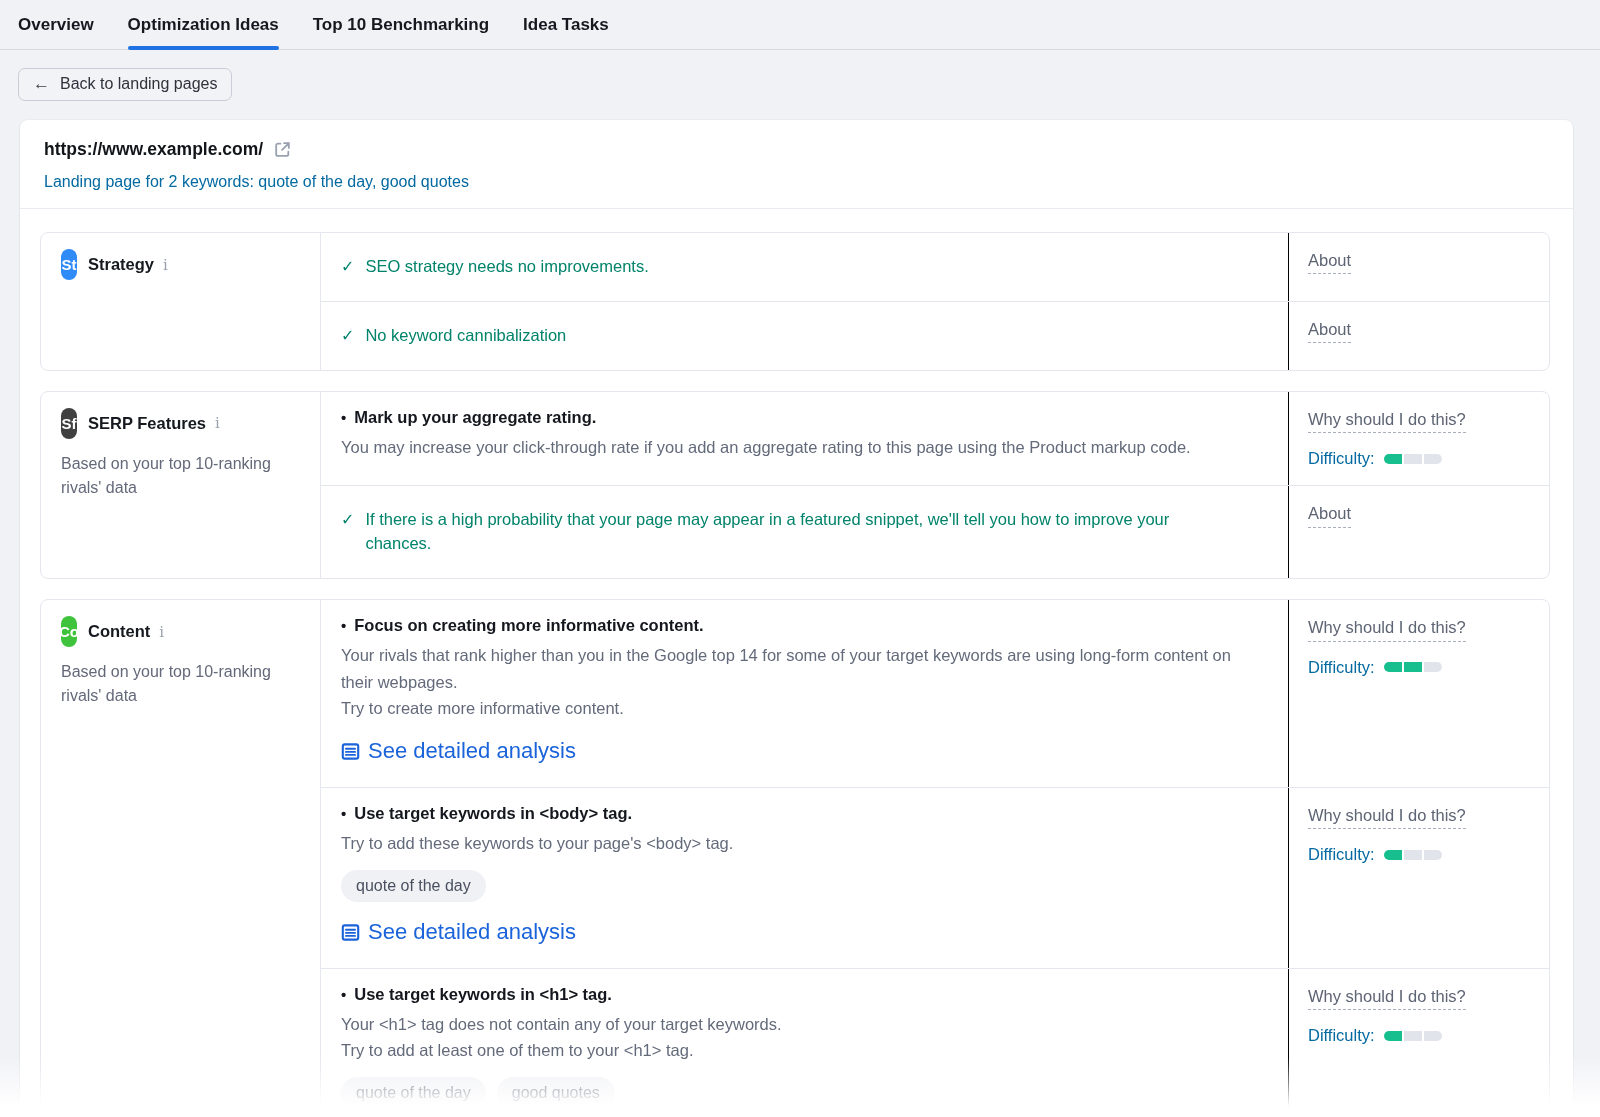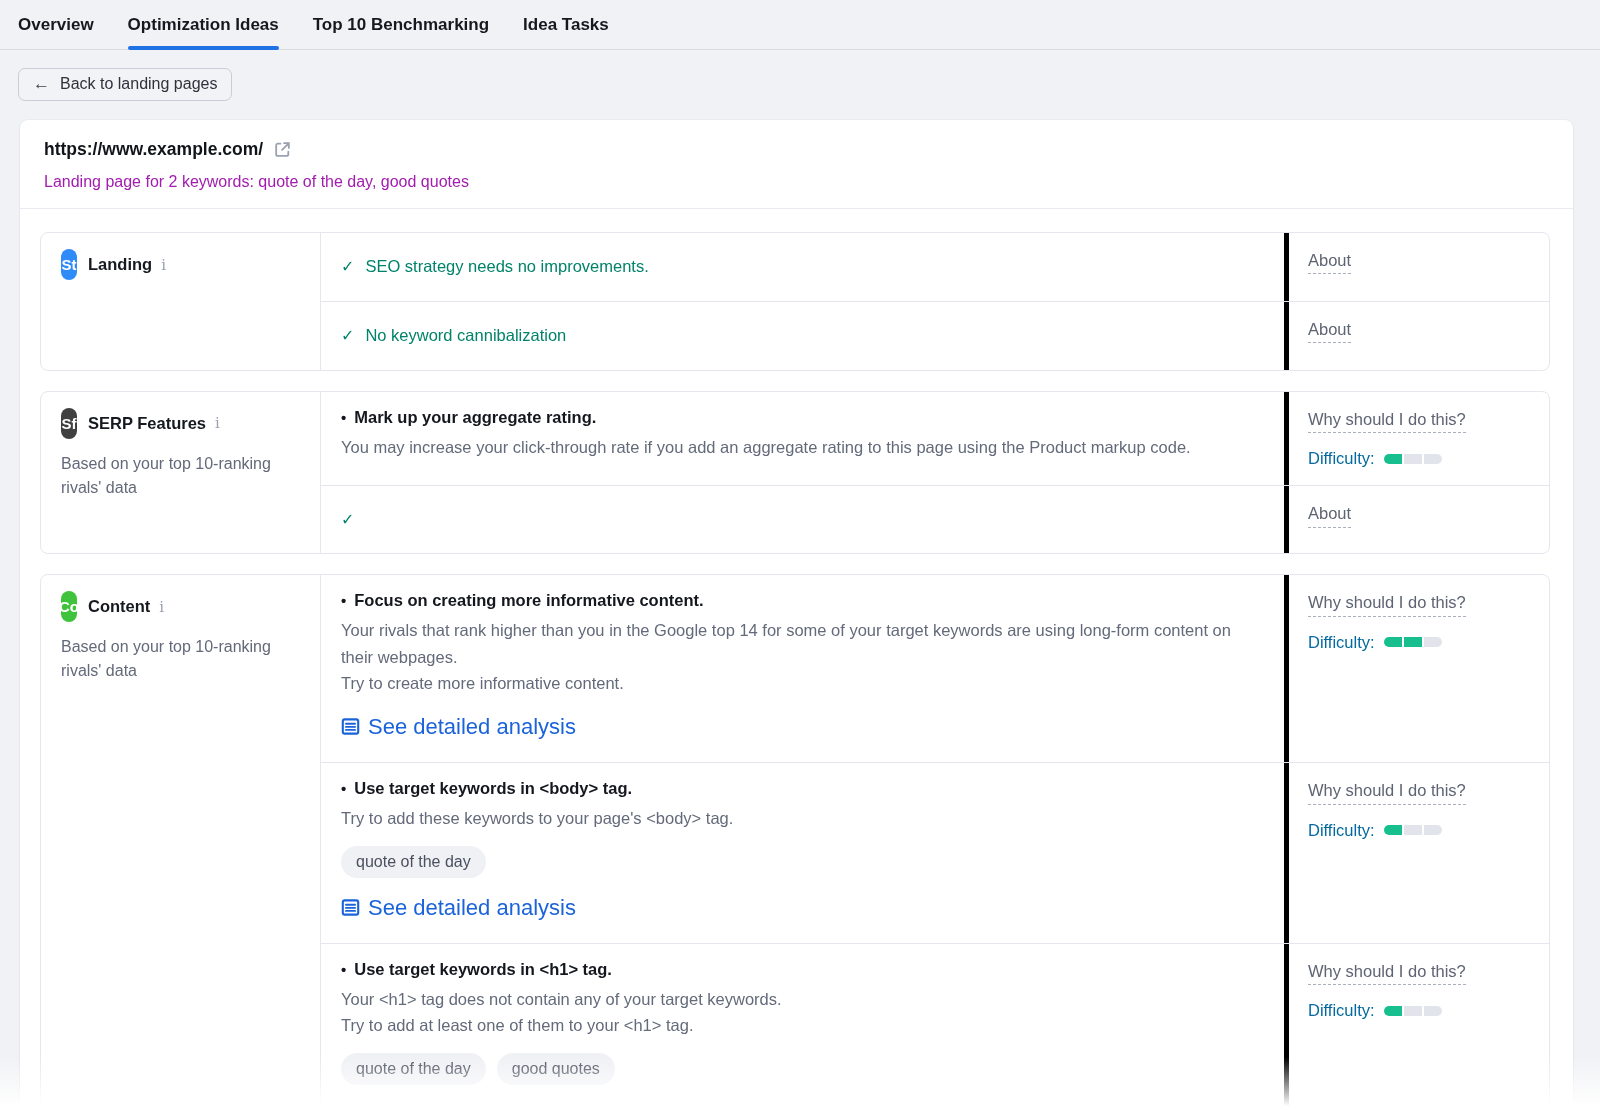--- a/index.html
+++ b/index.html
@@ -32,21 +32,21 @@
   
   .card{
     margin:19px 27px 0 20px;width:1553px;min-height:1100px;
     background:#ffffff;border-radius:8px;
     box-shadow:0 1px 2px rgba(25,30,45,.07), 0 0 0 1px rgba(25,30,45,.03);
   }
   .card-header{padding:19px 24px 17px;border-bottom:1px solid #e9ebf0;}
   .url-row{display:flex;align-items:center;gap:10px;}
   .url{font-size:17.5px;font-weight:700;color:#111418;}
   .ext-icon{display:inline-flex;cursor:pointer;}
-  .hdr-sub{margin-top:13px;font-size:16px;color:#a21caf;}
+  .hdr-sub{margin-top:13px;font-size:16px;color:#0369a1;}
   .card-body{padding:23px 23px 0 20px;}
   
   .section{border:1px solid #e5e7ee;border-radius:8px;margin-bottom:20px;display:flex;background:#fff;}
   .section-left{
     width:239px;flex:0 0 auto;border-right:1px solid #e5e7ee;padding:16px 20px;
   }
   .left-head{display:flex;align-items:center;}
   .badge{
     width:16px;height:31px;border-radius:9px;flex:0 0 auto;
     display:flex;align-items:center;justify-content:center;
@@ -57,21 +57,21 @@
   .badge.content{background:#3fc33c;}
   .left-title{margin-left:11px;font-size:16.5px;font-weight:600;color:#16191f;}
   .info-i{
     margin-left:9px;font-family:"DejaVu Serif",serif;font-size:15px;color:#9aa1ae;cursor:pointer;
   }
   .left-sub{margin-top:13px;font-size:16px;line-height:1.5;color:#64697a;}
   .section-rows{flex:1;display:flex;flex-direction:column;}
   .row{display:flex;border-top:1px solid #e5e7ee;}
   .row:first-child{border-top:none;}
   .row-main{flex:1;min-width:0;}
-  .row-side{width:222px;flex:0 0 auto;border-left:5px solid #000000;padding:17px 19px;}
+  .row-side{width:222px;flex:0 0 auto;border-left:1px solid #000000;padding:17px 19px;}
   
   .done{display:flex;gap:11px;padding:22px 20px;align-items:flex-start;}
   .check{color:#00836a;font-size:16px;font-weight:700;line-height:1.45;}
   .done-text{color:#00836a;font-size:16.5px;line-height:1.45;max-width:860px;}
   
   .idea{padding:16px 20px 22px;}
   .idea-title{display:flex;gap:8px;align-items:baseline;font-size:16.5px;font-weight:700;color:#14171d;}
   .bullet{font-size:15px;}
   .idea-desc{margin-top:7px;font-size:16.5px;line-height:1.6;color:#636a7a;max-width:920px;}
   .idea-desc div{margin:0;}
@@ -135,21 +135,21 @@
     </div>
     <div class="hdr-sub">Landing page for 2 keywords: quote of the day, good quotes</div>
   </div>
 
   <div class="card-body">
 
     <div class="section">
       <div class="section-left">
         <div class="left-head">
           <span class="badge strategy">St</span>
-          <span class="left-title">Landing</span>
+          <span class="left-title">Strategy</span>
           <span class="info-i">i</span>
         </div>
       </div>
       <div class="section-rows">
         <div class="row">
           <div class="row-main">
             <div class="done">
               <span class="check">✓</span>
               <span class="done-text">SEO strategy needs no improvements.</span>
             </div>
@@ -203,20 +203,21 @@
                   <span class="seg"></span>
                   <span class="seg"></span>
                 </span>
             </div>
           </div>
         </div>
         <div class="row">
           <div class="row-main">
             <div class="done">
               <span class="check">✓</span>
+              <span class="done-text">If there is a high probability that your page may appear in a featured snippet, we'll tell you how to improve your chances.</span>
             </div>
           </div>
           <div class="row-side">
             <span class="side-link">About</span>
           </div>
         </div>
       </div>
     </div>
 
     <div class="section">

